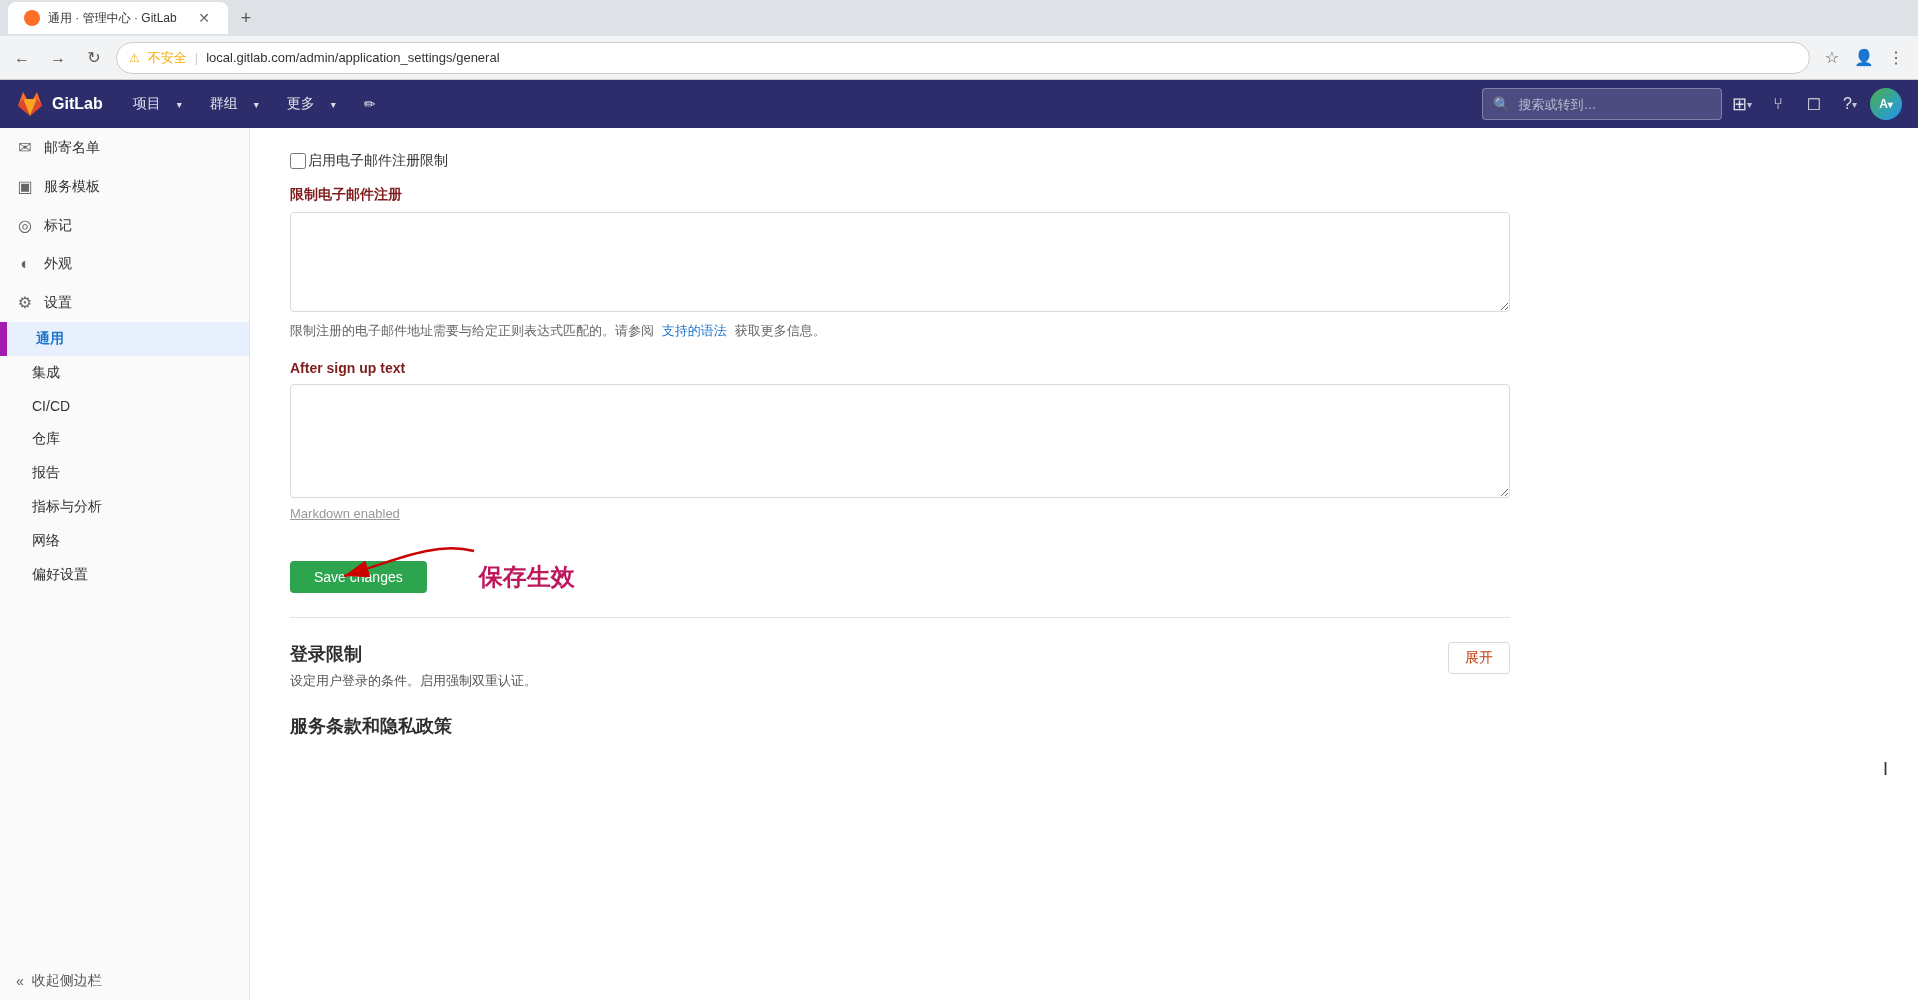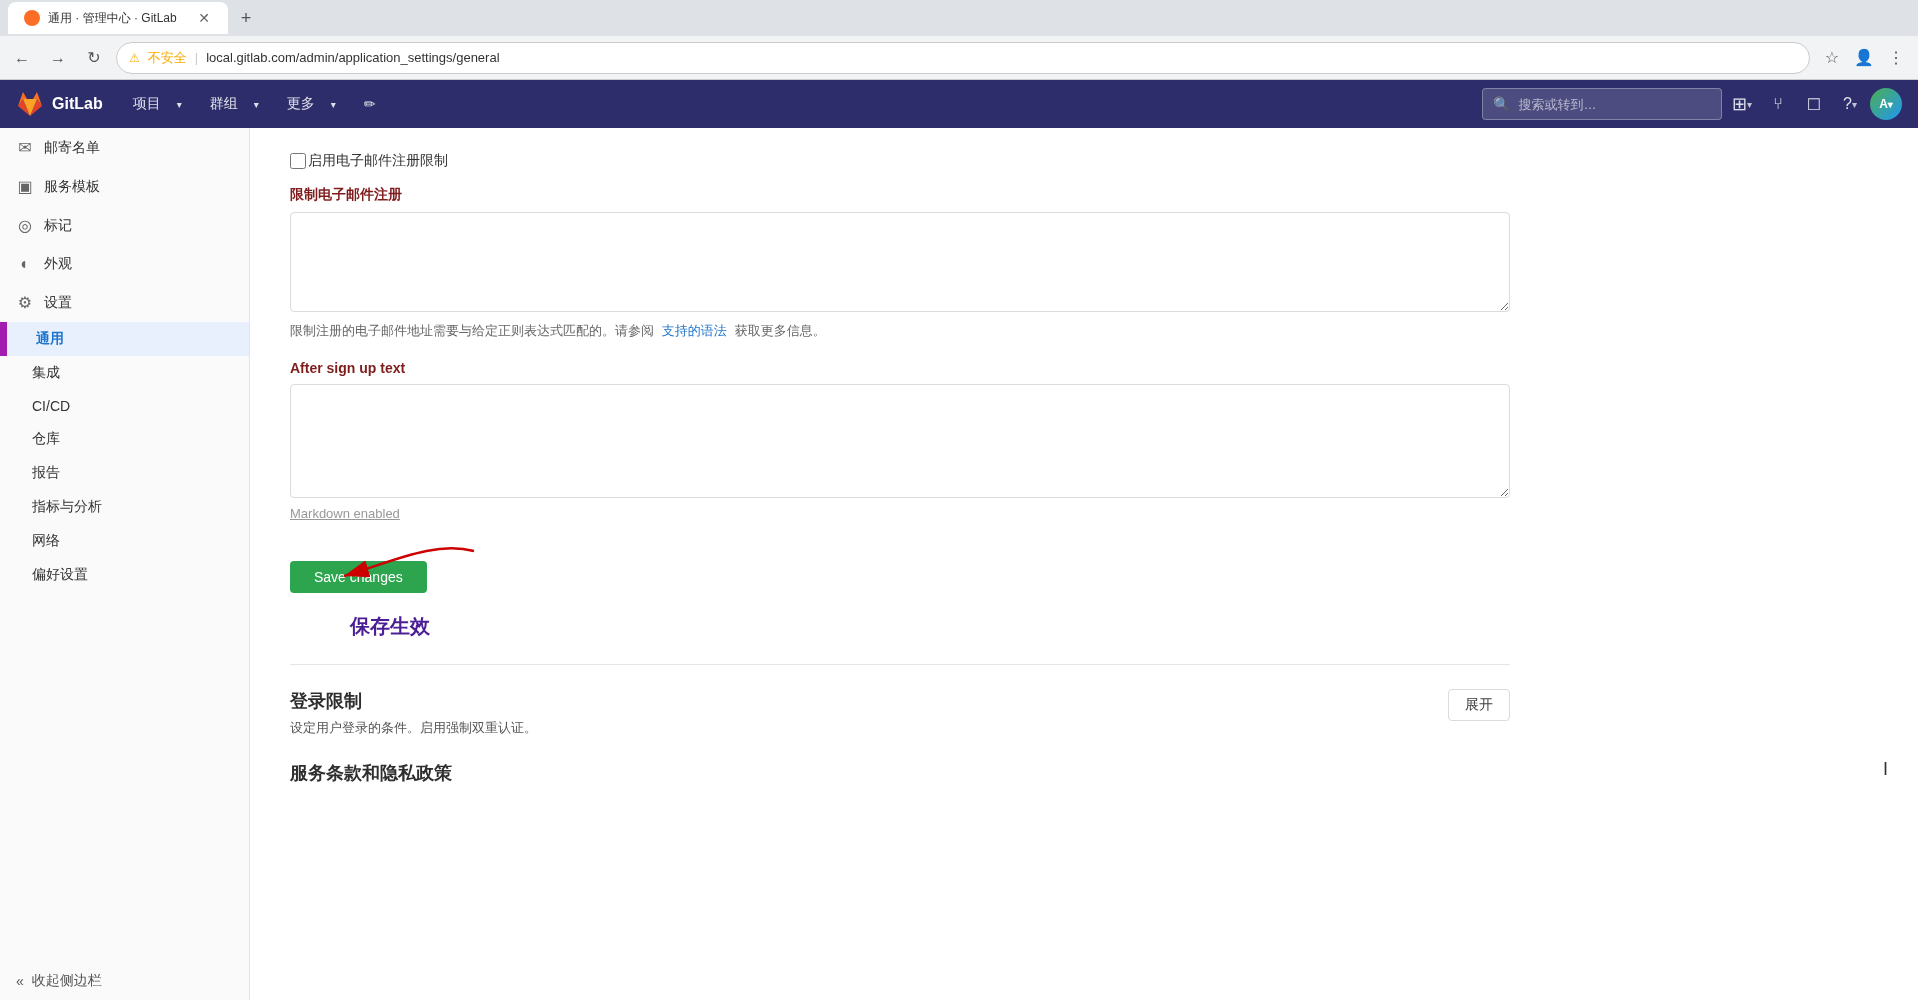--- a/index.html
+++ b/index.html
@@ -345,24 +345,23 @@
       font-size: 14px;
       font-weight: 500;
       cursor: pointer;
       margin-top: 20px;
     }
 
     
     .annotation-area {
       position: relative;
       display: flex;
-      align-items: flex-start;
+      align-items: flex-end;
       gap: 20px;
       margin-top: 20px;
-      flex-direction: column;
     }
     .annotation-text {
       color: #e00;
       font-size: 22px;
       font-weight: bold;
       font-family: 'KaiTi', 'STKaiti', serif;
       position: relative;
       margin-left: 100px;
     }
     .arrow-svg {
@@ -391,21 +390,21 @@
       color: #555;
       margin-top: 6px;
     }
     .expand-btn {
       background: white;
       border: 1px solid #dbdbdb;
       padding: 6px 16px;
       border-radius: 4px;
       font-size: 14px;
       cursor: pointer;
-      color: #404040;
+      color: #c2410c;
       white-space: nowrap;
     }
 
     
     .service-terms-section {
       padding: 24px 0 0 0;
     }
     .service-terms-title {
       font-size: 18px;
       font-weight: 600;
@@ -585,21 +584,21 @@
               <button class="save-btn">Save changes</button>
 
               <svg class="arrow-svg" width="160" height="60" viewBox="0 0 160 60">
                 <defs>
                   <marker id="arrowhead" markerWidth="10" markerHeight="7" refX="10" refY="3.5" orient="auto">
                     <polygon points="0 0, 10 3.5, 0 7" fill="#cc0000"></polygon>
                   </marker>
                 </defs>
                 <path d="M 140 20 C 100 10, 60 30, 10 45" stroke="#cc0000" stroke-width="2.5" fill="none" marker-end="url(#arrowhead)"></path>
               </svg>
-              <span class="annotation-text" style="color:#4c1d95;font-size:20px;font-weight:bold;margin-left:60px;">保存生效</span>
+              <span class="annotation-text" style="color:#be185d;font-size:24px;font-weight:bold;margin-left:32px;">保存生效</span>
             </div>
           </div>
 
           <div class="collapse-section">
             <div class="collapse-header">
               <div>
                 <div class="collapse-title">登录限制</div>
                 <div class="collapse-desc">设定用户登录的条件。启用强制双重认证。</div>
               </div>
               <button class="expand-btn">展开</button>

